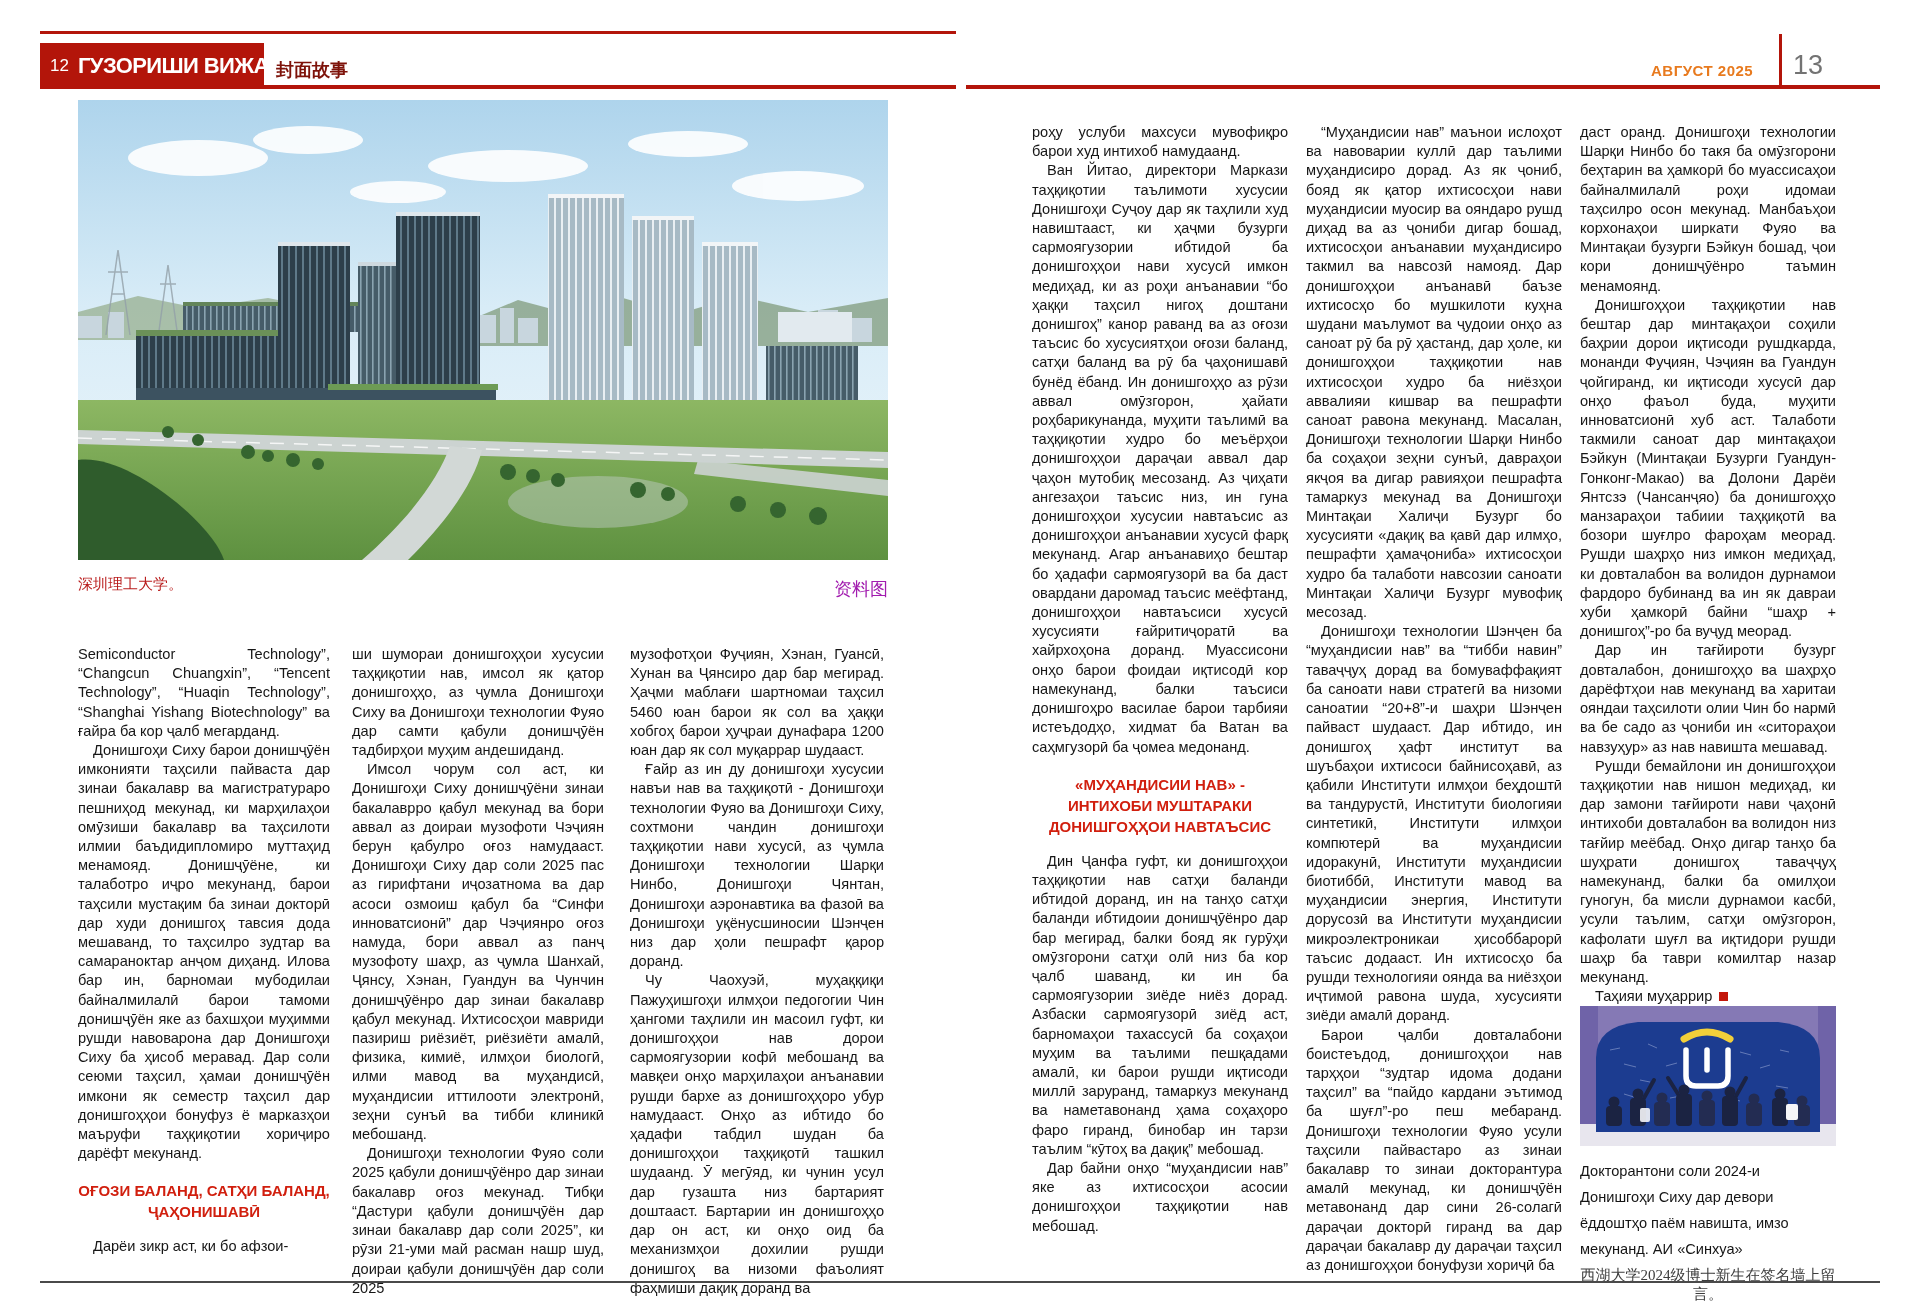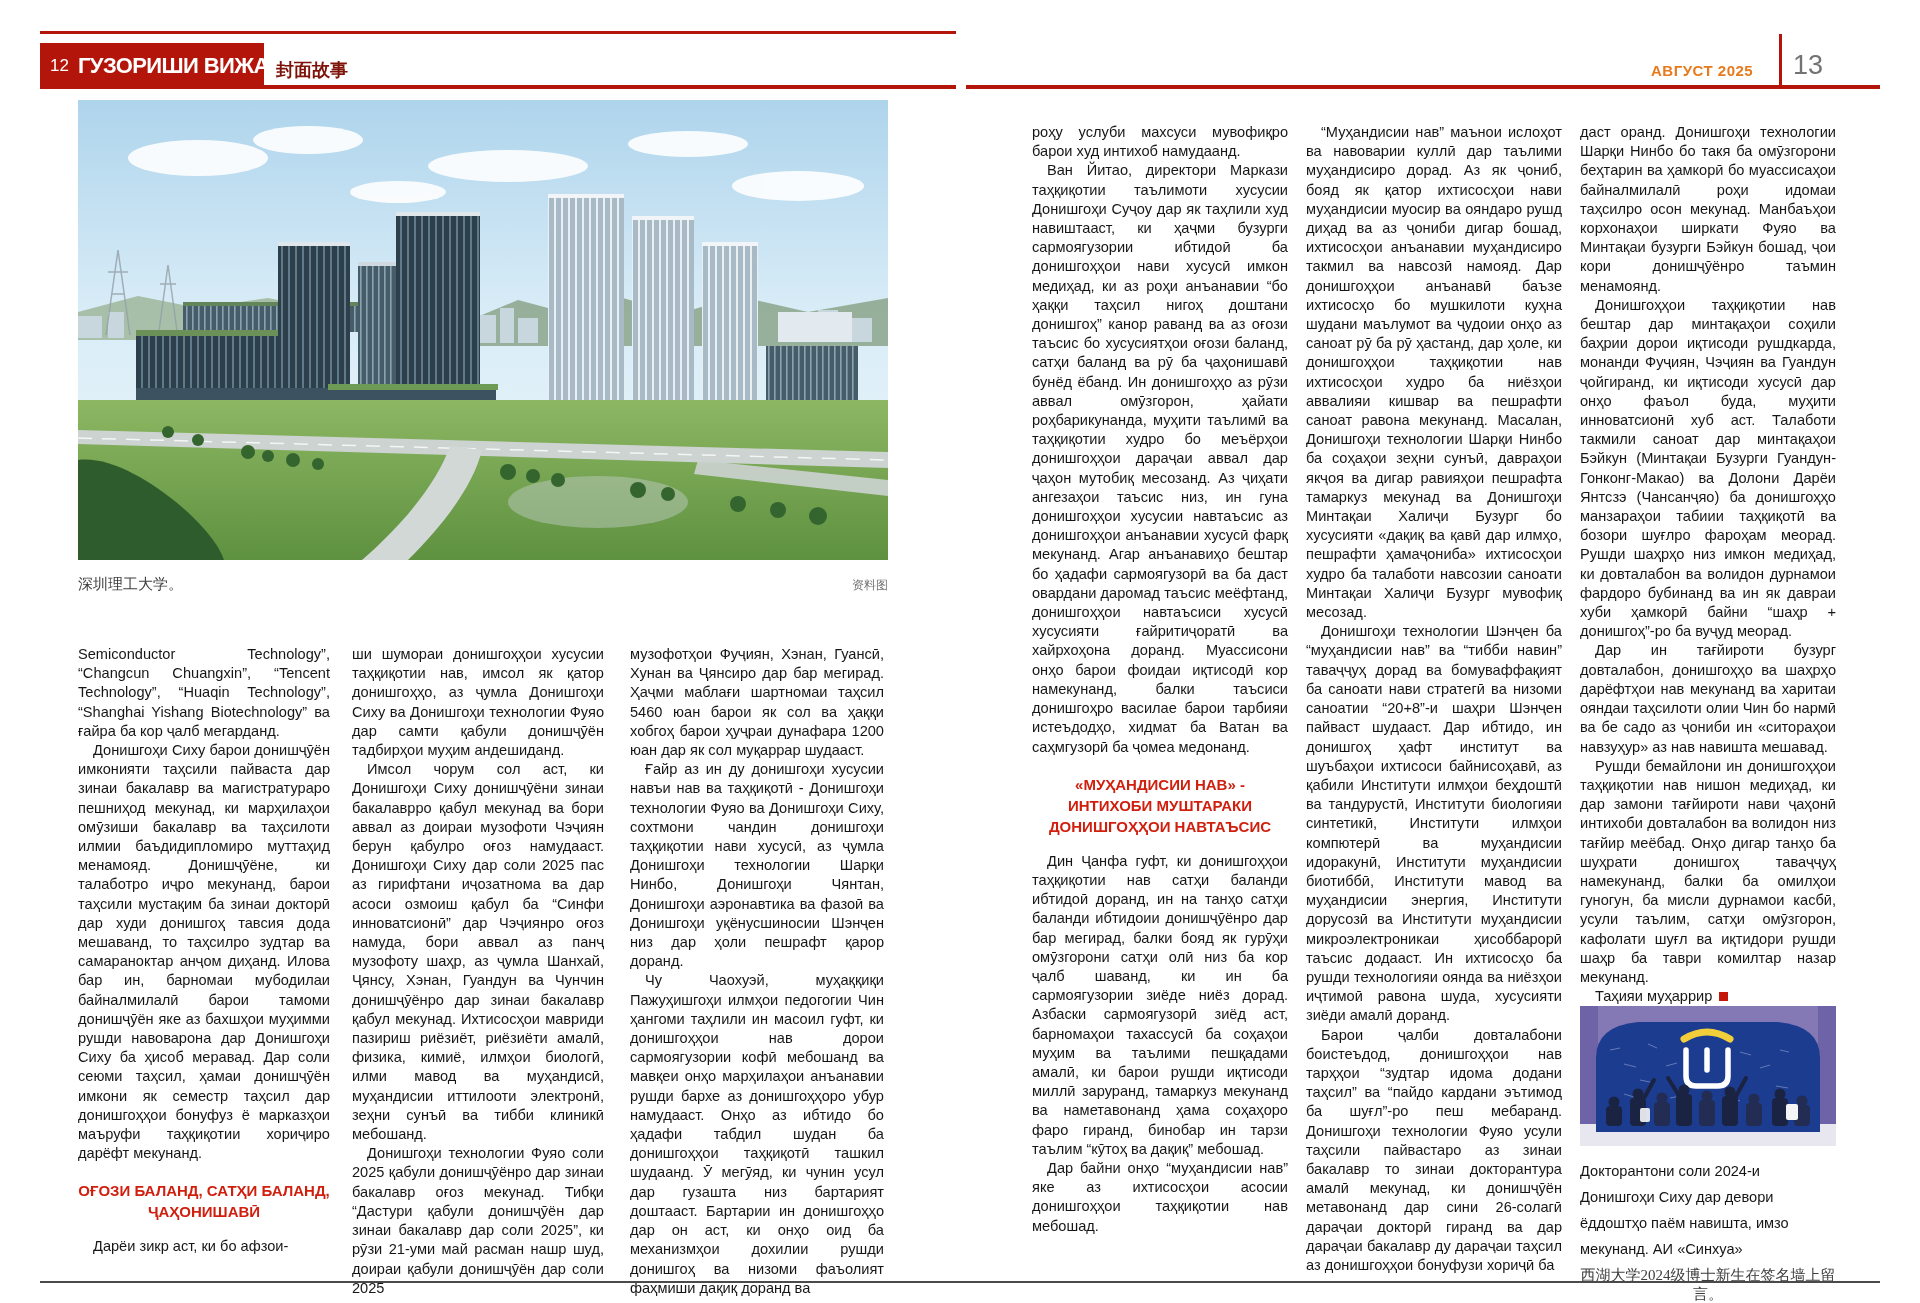--- a/index.html
+++ b/index.html
@@ -16,23 +16,23 @@
   .hdr-title{font-size:22px;font-weight:700;letter-spacing:-0.6px;white-space:nowrap;}
   .hdr-cn{position:absolute;left:276px;top:58px;font-size:18px;font-weight:700;color:#7e130a;
           font-family:"Liberation Serif",serif;}
   .hdr-issue{position:absolute;left:1651px;top:62px;font-size:15px;font-weight:700;
              color:#e87a1e;letter-spacing:0.5px;white-space:nowrap;}
   .hdr-pn2{position:absolute;left:1793px;top:50px;font-size:27px;color:#737373;}
 
   
   .cap-main{position:absolute;left:78px;top:570px;width:810px;}
   .cap-line1{font-size:15px;color:#1c1c1c;}
-  .cap-line2{font-family:"Liberation Serif",serif;font-size:15px;color:#404040;margin-top:5px;}
+  .cap-line2{font-family:"Liberation Serif",serif;font-size:15px;color:#b91c1c;margin-top:5px;}
   .cap-credit{position:absolute;right:0;top:7px;font-family:"Liberation Serif",serif;
-              font-size:12px;color:#737373;}
+              font-size:18px;color:#a21caf;}
 
   
   .col{position:absolute;width:252px;font-size:14.6px;line-height:19.2px;
        text-align:justify;color:#161616;}
   .col p{margin:0;text-indent:15px;}
   .col p.cont{text-indent:0;}
   .red-head{color:#d11f0e;font-weight:700;text-align:center;font-size:15px;
             line-height:21px;margin:17px 0 15px;}
   .editor-line{text-indent:15px;}
   .endmark{display:inline-block;width:9px;height:9px;background:#c3170b;margin-left:7px;}

